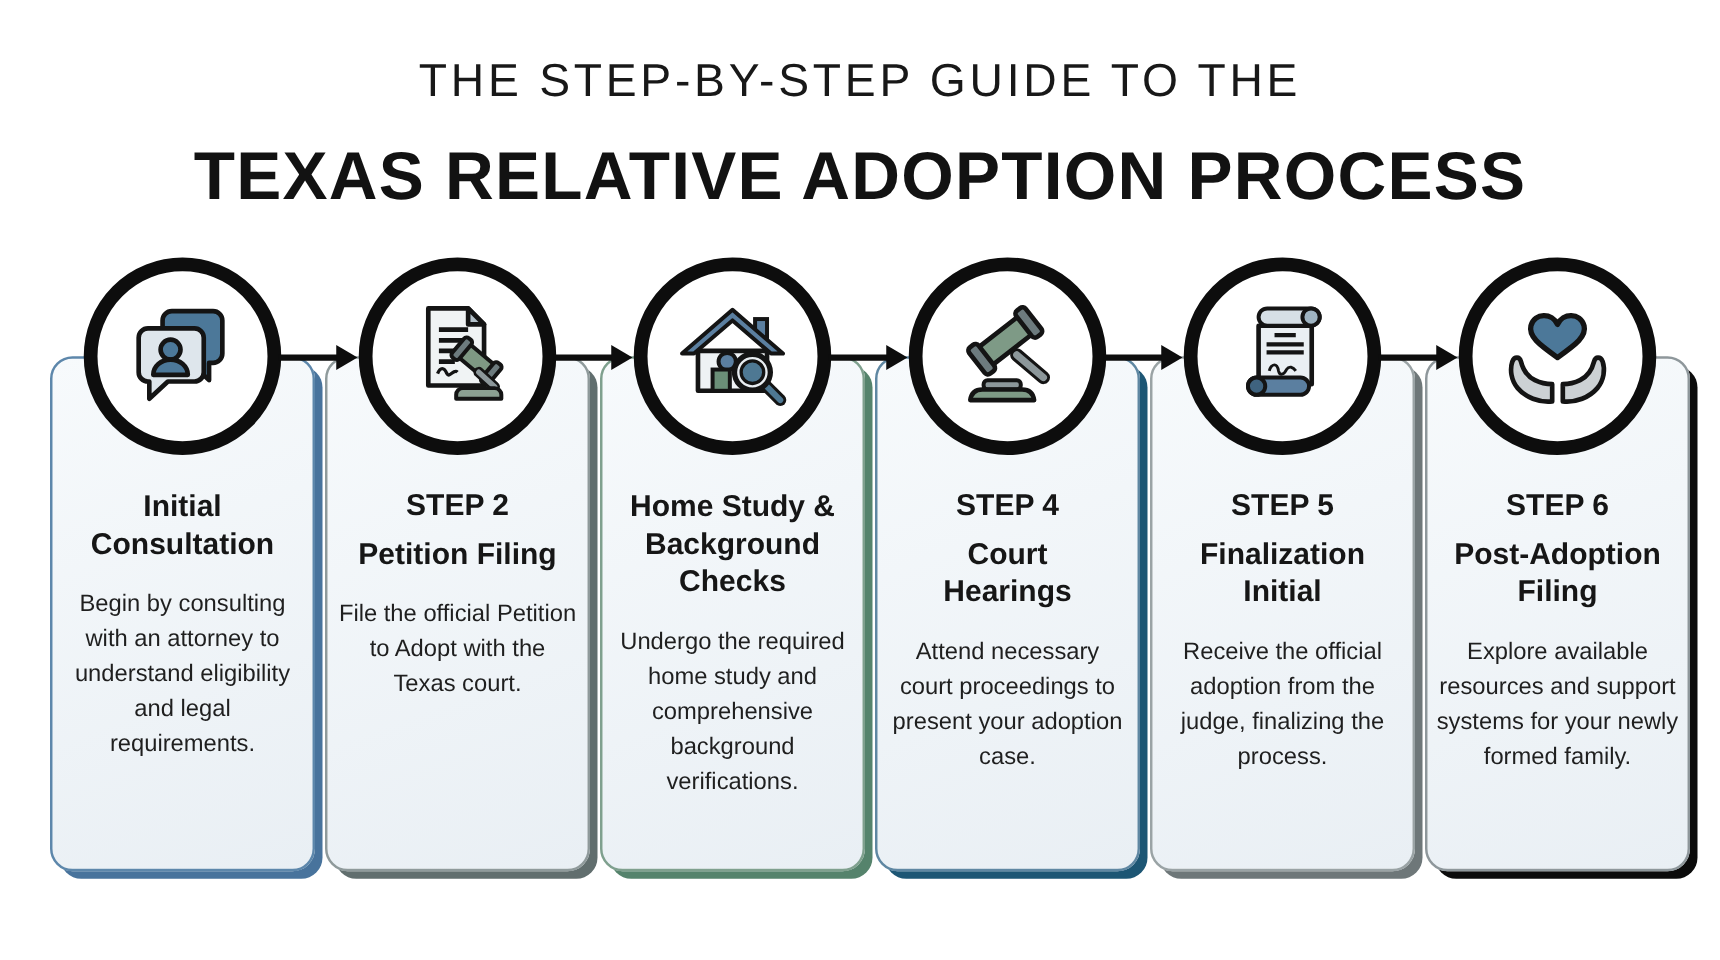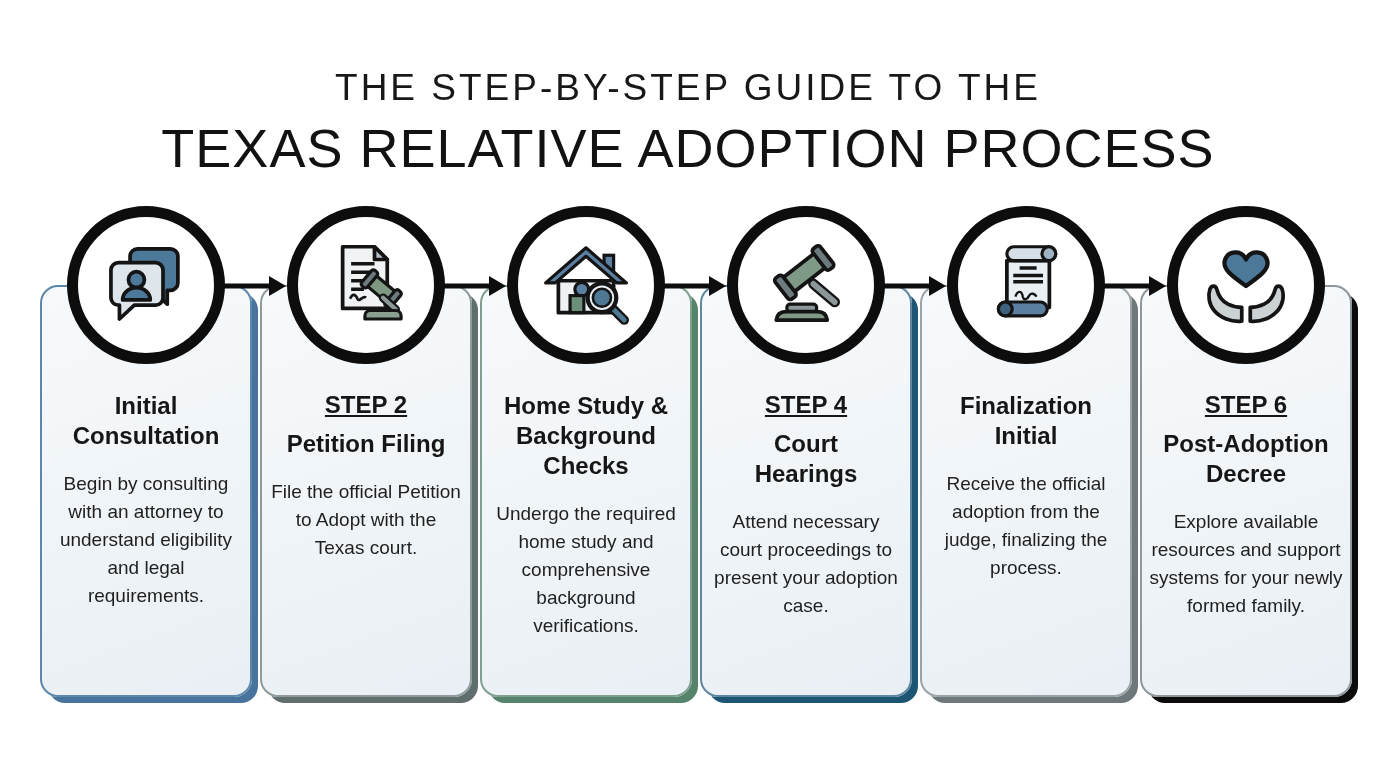--- a/index.html
+++ b/index.html
@@ -2,26 +2,26 @@
 <html><head>
 <meta charset="utf-8">
 <style>
   html,body{margin:0;padding:0;}
   body{
     width:1376px;height:768px;overflow:hidden;background:#ffffff;
     font-family:"Liberation Sans","DejaVu Sans",sans-serif;color:#1a1a1a;
     position:relative;
   }
   
-  .header{ text-align:center; padding-top:67px; }
+  .header{ text-align:center; padding-top:44px; }
   .header .line1{
     font-size:37px; font-weight:400; letter-spacing:3px; color:#181818;
   }
   .header .line2{
-    font-size:54px; font-weight:400; letter-spacing:1px; color:#121212; margin-top:8px;
+    font-size:54px; font-weight:700; letter-spacing:1px; color:#121212; margin-top:24px;
   }
   
   .steps{
     position:absolute; left:40px; top:206px;
     display:flex; gap:8px;
   }
   .step{ width:212px; position:relative; }
   .circle{
     width:136px;height:136px;border:11px solid #0d0d0d;border-radius:50%;
     background:#ffffff; margin:0 auto; position:relative; z-index:2;
@@ -34,21 +34,21 @@
   .card{
     margin-top:-79px; height:412px; box-sizing:border-box;
     border-radius:18px;
     border:2px solid var(--edge,#8fa0ad);
     background:linear-gradient(160deg,#f7fafc 0%,#e9eff4 100%);
     box-shadow:7px 7px 0 -1px var(--accent,#555);
     position:relative; z-index:1;
     padding:104px 7px 12px; text-align:center;
   }
   .slabel{
-    font-size:24px;font-weight:700;color:#161616;margin-bottom:9px;line-height:1.2;text-decoration:underline;
+    font-size:24px;font-weight:700;color:#161616;margin-bottom:9px;line-height:1.2;
   }
   .slabel:empty{ display:none; }
   .stitle{
     font-size:24px;font-weight:700;color:#161616;line-height:1.25;white-space:pre-line;
     margin-bottom:19px;
   }
   .sdesc{
     font-size:19px;line-height:1.47;color:#1f1f1f;
   }
 </style>
@@ -190,35 +190,36 @@
         <circle cx="28.5" cy="70.5" r="6.5" fill="#3f637f" stroke="#141414" stroke-width="3"></circle>
       </svg>
     </div>
     <div class="arrow">
       <svg viewBox="0 0 64 26">
           <line x1="0" y1="13" x2="50" y2="13" stroke="#0d0d0d" stroke-width="5"></line>
           <path d="M46 3 L63 13 L46 23 z" fill="#0d0d0d"></path>
         </svg>
     </div>
     <div class="card">
+      <div class="slabel">STEP 5</div>
       <div class="stitle">Finalization
 Initial</div>
       <div class="sdesc">Receive the official adoption from the judge, finalizing the process.</div>
     </div>
   </div>
 
   <div class="step" style="--accent: #0b0b0b; --edge: #8e979b;">
     <div class="circle">
       <svg viewBox="0 0 96 96">
         <path d="M48 24 c-4 -9 -17 -9 -20 1 c-2 8 6 14 20 24 c14 -10 22 -16 20 -24 c-3 -10 -16 -10 -20 -1 z" fill="#4c7899" stroke="#141414" stroke-width="4" stroke-linejoin="round"></path>
         <path d="M44 82 c-10 1 -20 -3 -26 -10 c-5 -6 -6 -14 -4 -20 c1.5 -4 5.5 -4 6.5 0 c1.5 6 4.5 11 10.5 14 c4 2 9 3 13 3 z" fill="#ccd1d4" stroke="#141414" stroke-width="3.5" stroke-linejoin="round"></path>
         <path d="M52 82 c10 1 20 -3 26 -10 c5 -6 6 -14 4 -20 c-1.5 -4 -5.5 -4 -6.5 0 c-1.5 6 -4.5 11 -10.5 14 c-4 2 -9 3 -13 3 z" fill="#ccd1d4" stroke="#141414" stroke-width="3.5" stroke-linejoin="round"></path>
       </svg>
     </div>
     <div class="card">
       <div class="slabel">STEP 6</div>
       <div class="stitle">Post-Adoption
-Decree</div>
+Filing</div>
       <div class="sdesc">Explore available resources and support systems for your newly formed family.</div>
     </div>
   </div>
 
 </div>
 
 </body></html>

